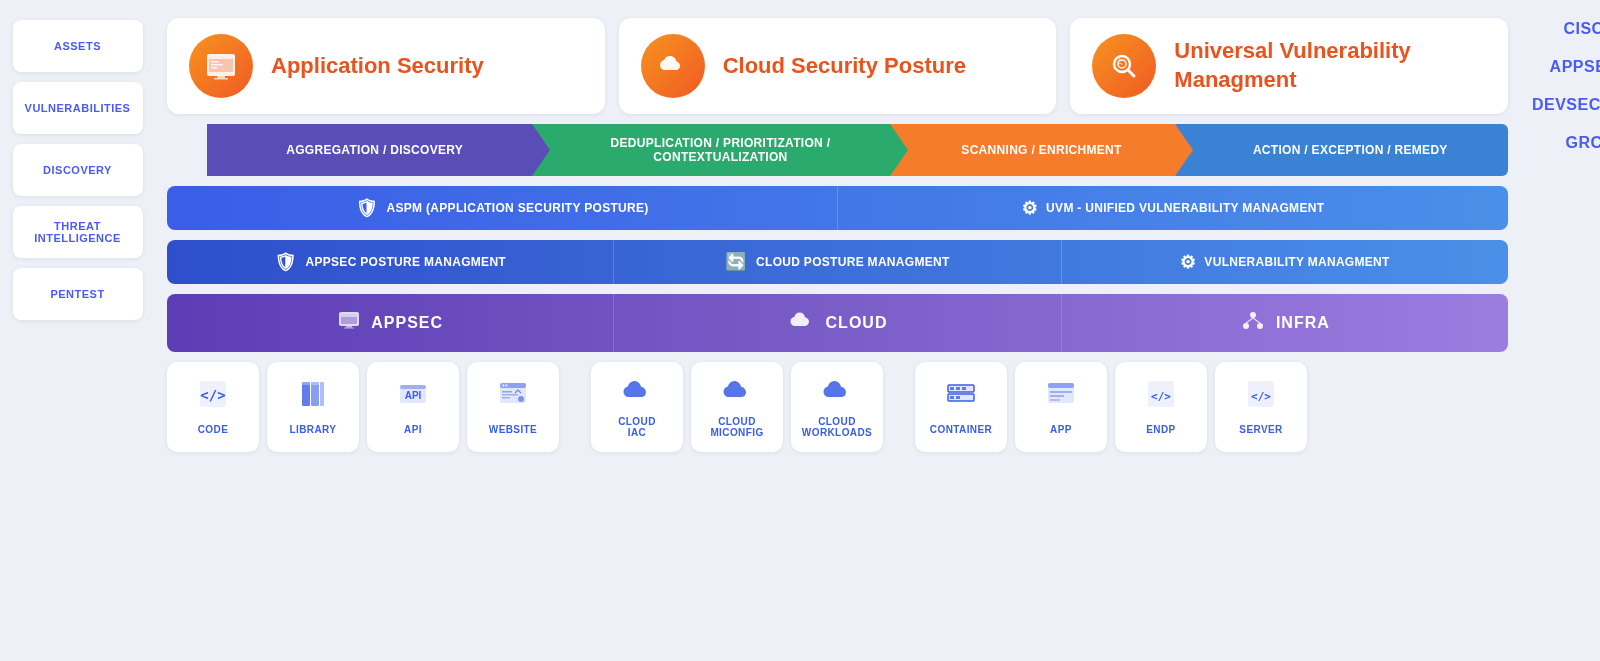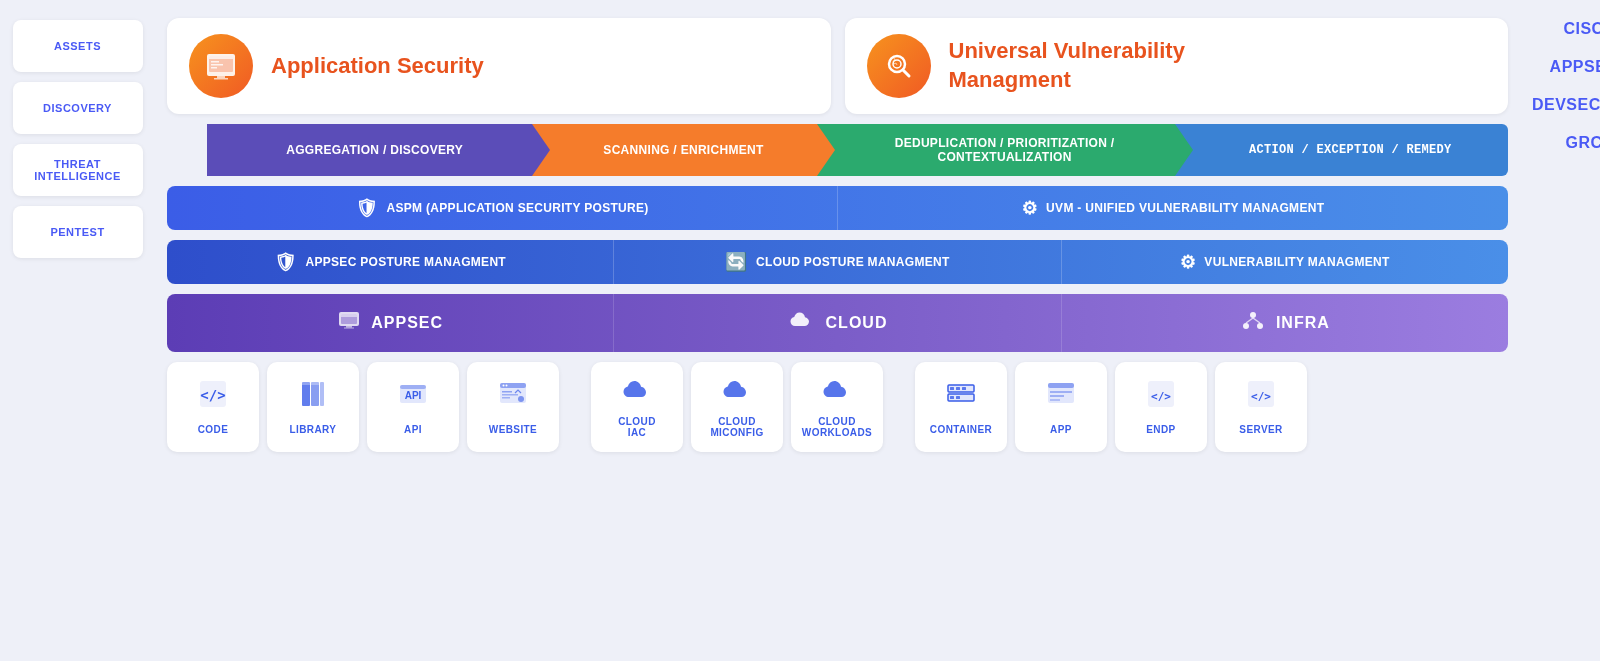--- a/index.html
+++ b/index.html
@@ -116,21 +116,21 @@
       border-top: 26px solid transparent;
       border-bottom: 26px solid transparent;
       z-index: 2;
     }
     .pipeline-step.p1 { background: #5b4db8; flex: 1.2; margin-left: 40px; }
     .pipeline-step.p1::after { border-left: 18px solid #5b4db8; }
     .pipeline-step.p2 { background: #f57c2b; flex: 1; padding-left: 28px; }
     .pipeline-step.p2::after { border-left: 18px solid #f57c2b; }
     .pipeline-step.p3 { background: #2baa6e; flex: 1.3; padding-left: 28px; }
     .pipeline-step.p3::after { border-left: 18px solid #2baa6e; }
-    .pipeline-step.p4 { background: #3a82d4; flex: 1.2; padding-left: 28px; font-family: Liberation Mono, monospace; }
+    .pipeline-step.p4 { background: #3a82d4; flex: 1.2; padding-left: 28px; }
     .pipeline-step.p4::after { display: none; }
 
     
     .band-row {
       display: flex;
       border-radius: 8px;
       overflow: hidden;
       height: 44px;
       background: linear-gradient(90deg, #3b5de7, #4a8fe8);
       flex-shrink: 0;
@@ -241,20 +241,23 @@
       letter-spacing: 0.5px;
       margin-left: 48px;
     }
   </style>
 </head>
 <body>
 
 <div class="sidebar">
   <div class="sidebar-item">
     <span>ASSETS</span>
+  </div>
+  <div class="sidebar-item">
+    <span>VULNERABILITIES</span>
   </div>
   <div class="sidebar-item">
     <span>DISCOVERY</span>
   </div>
   <div class="sidebar-item">
     <span style="white-space:pre-line; text-align:center;">THREAT
 INTELLIGENCE</span>
   </div>
   <div class="sidebar-item">
     <span>PENTEST</span>
@@ -275,41 +278,49 @@
           <rect x="8" y="19" width="6" height="1.5" fill="white" opacity="0.8"></rect>
           <rect x="14" y="28" width="8" height="2" fill="white" opacity="0.7"></rect>
           <rect x="11" y="30" width="14" height="1.5" fill="white" opacity="0.7"></rect>
         </svg>
       </div>
       <div class="card-title">Application Security</div>
     </div>
     <div class="top-card">
       <div class="card-icon-circle">
         <svg width="36" height="36" viewBox="0 0 36 36" fill="none">
+          <path d="M10 22c-3 0-5-2-5-5 0-2.5 1.8-4.5 4.2-4.9C10 9.4 12.3 8 15 8c3.3 0 6 2.4 6.4 5.6C23.4 13.8 25 15.7 25 18c0 2.2-1.8 4-4 4H10z" fill="white" opacity="0.95"></path>
+        </svg>
+      </div>
+      <div class="card-title">Cloud Security Posture</div>
+    </div>
+    <div class="top-card">
+      <div class="card-icon-circle">
+        <svg width="36" height="36" viewBox="0 0 36 36" fill="none">
           <circle cx="16" cy="16" r="8" stroke="white" stroke-width="2.5" fill="none"></circle>
           <circle cx="16" cy="16" r="4" stroke="white" stroke-width="1.5" fill="none"></circle>
           <line x1="22" y1="22" x2="28" y2="28" stroke="white" stroke-width="3" stroke-linecap="round"></line>
           <path d="M13 10l1 2-2 1 1 3 2-1 1 2" stroke="white" stroke-width="1" fill="none" opacity="0.6"></path>
         </svg>
       </div>
       <div class="card-title" style="white-space:pre-line; line-height:1.3;">Universal Vulnerability
 Managment</div>
     </div>
   </div>
 
   <div class="pipeline-row">
     <div class="pipeline-step p1">
       <span>AGGREGATION / DISCOVERY</span>
     </div>
-    <div class="pipeline-step p2">
-      <span>SCANNING / ENRICHMENT</span>
-    </div>
     <div class="pipeline-step p3">
       <span style="white-space:pre-line; text-align:center;">DEDUPLICATION / PRIORITIZATION /
 CONTEXTUALIZATION</span>
+    </div>
+    <div class="pipeline-step p2">
+      <span>SCANNING / ENRICHMENT</span>
     </div>
     <div class="pipeline-step p4">
       <span>ACTION / EXCEPTION / REMEDY</span>
     </div>
   </div>
 
   <div class="band-row">
     <div class="band-cell">
       <span class="bicon">🛡</span>
       <span>ASPM (APPLICATION SECURITY POSTURE)</span>

